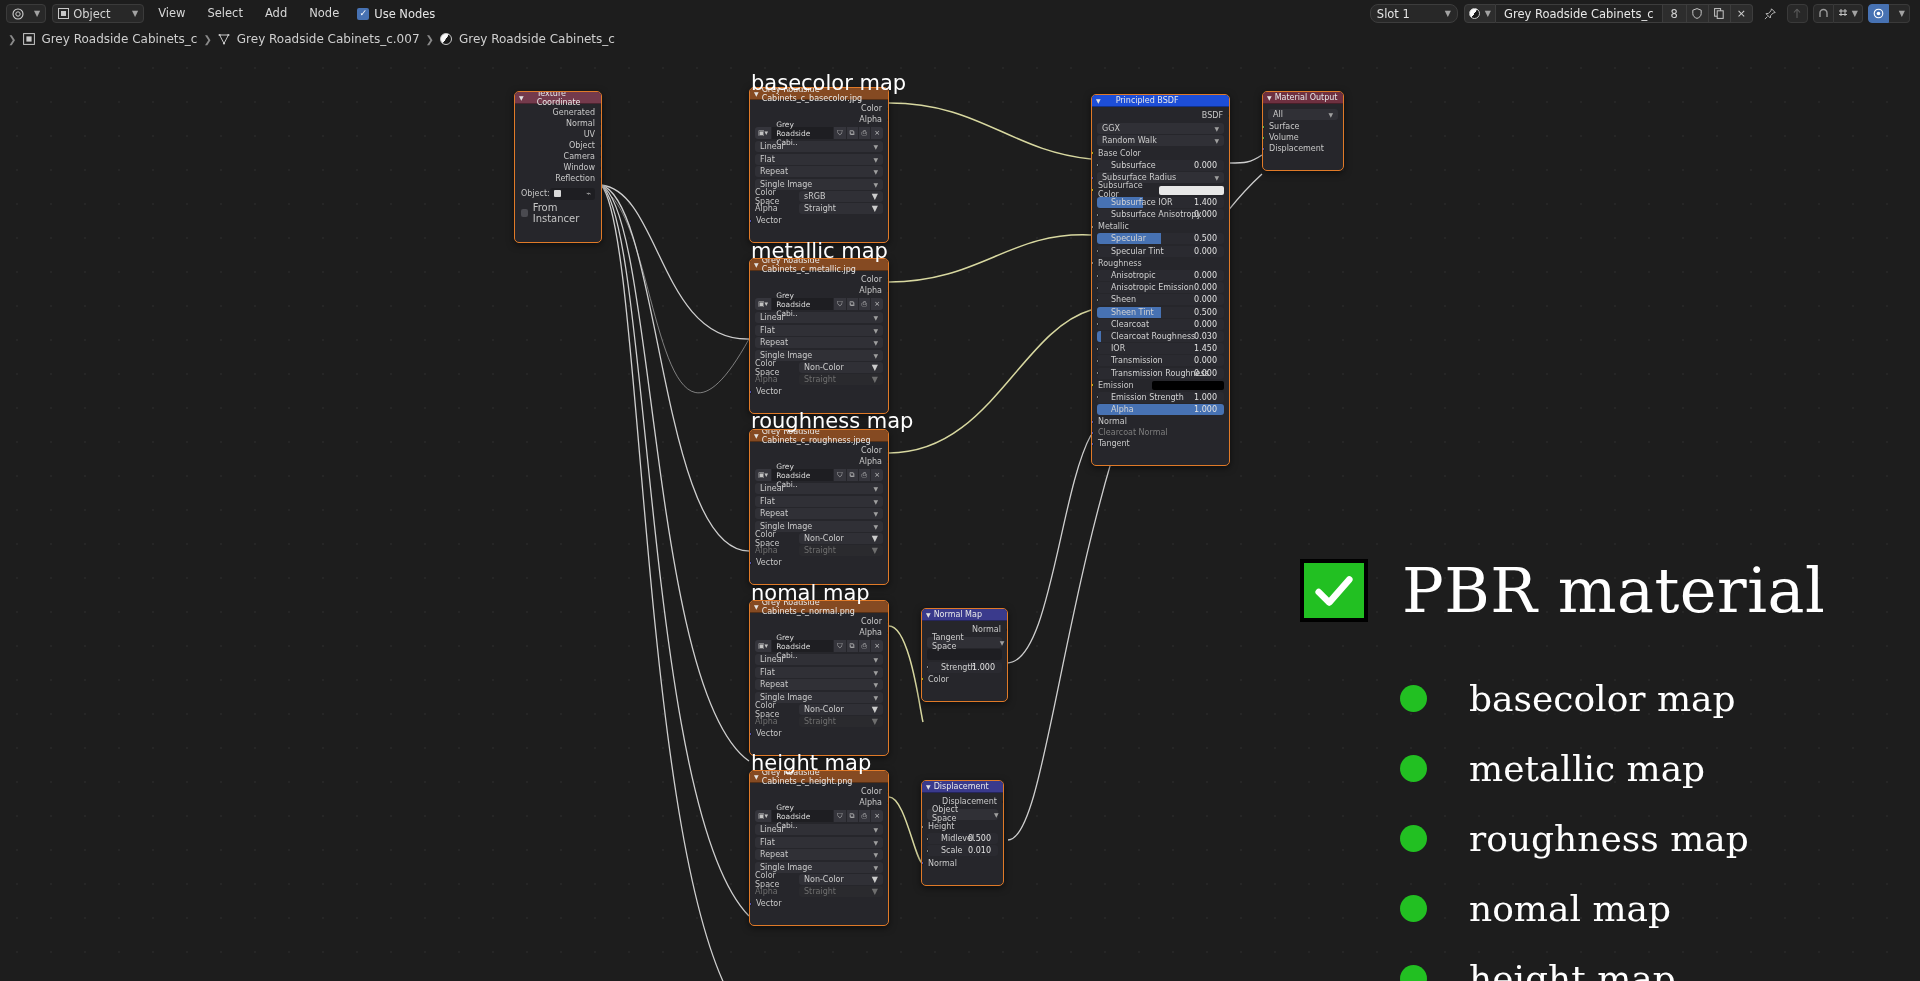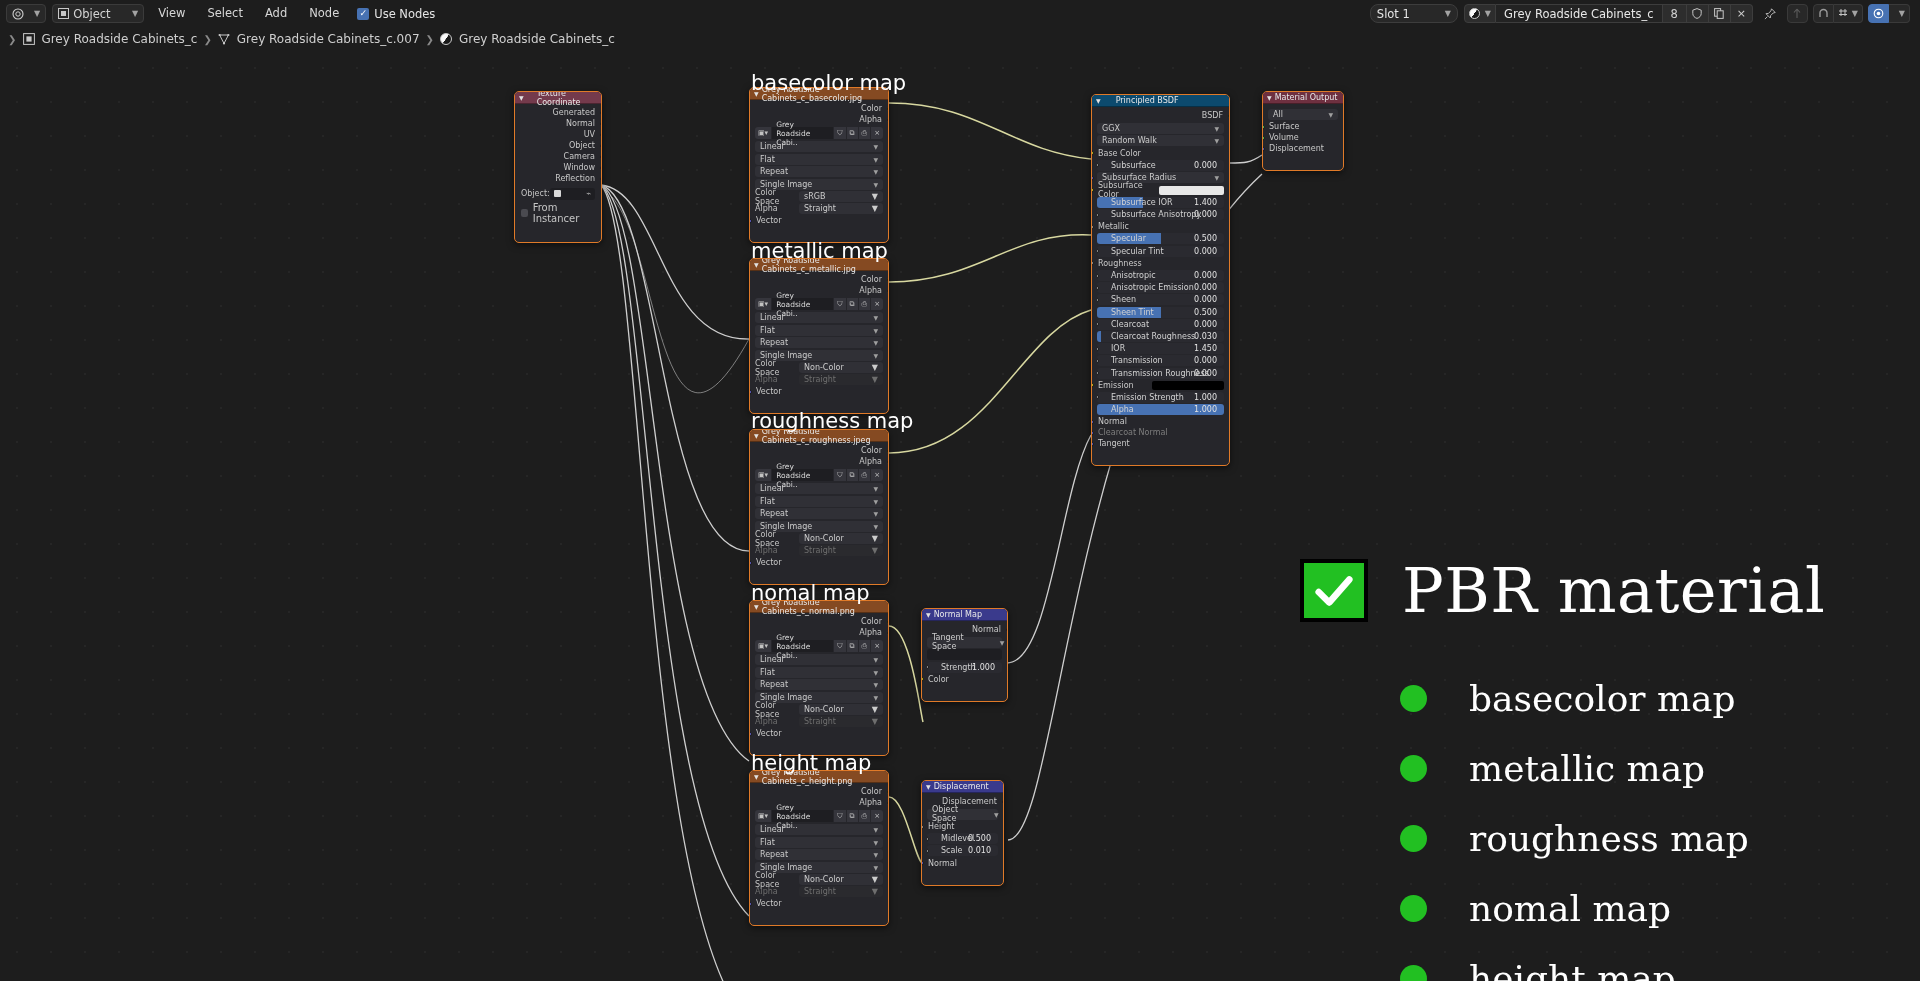--- a/index.html
+++ b/index.html
@@ -113,21 +113,21 @@
     overflow: hidden;
     box-shadow: 0 2px 7px rgba(0,0,0,.55);
   }
   .node-head {
     height: 12px; display: flex; align-items: center; gap: 3px;
     padding: 0 4px; font-size: 8px; color: #e9e9e9;
     border-bottom: 1px solid rgba(0,0,0,.35);
   }
   .head-tex { background: #854a22; }
   .head-coord { background: #743a4c; gap: 13px; }
-  .head-bsdf { background: #0c4a6e; gap: 15px; }
+  .head-bsdf { background: #1d4ed8; gap: 15px; }
   .head-output { background: #6e3040; }
   .head-vector { background: #3a3a8c; }
   .head-tri { font-size: 6px; color: #e2e2e2; }
   .node-body { padding: 3px 0 16px; position: relative; }
 
   .row {
     height: 11px; display: flex; align-items: center;
     padding: 0 6px; position: relative; font-size: 8px;
   }
   .row.out { justify-content: flex-end; color: #c9c9c9; }

